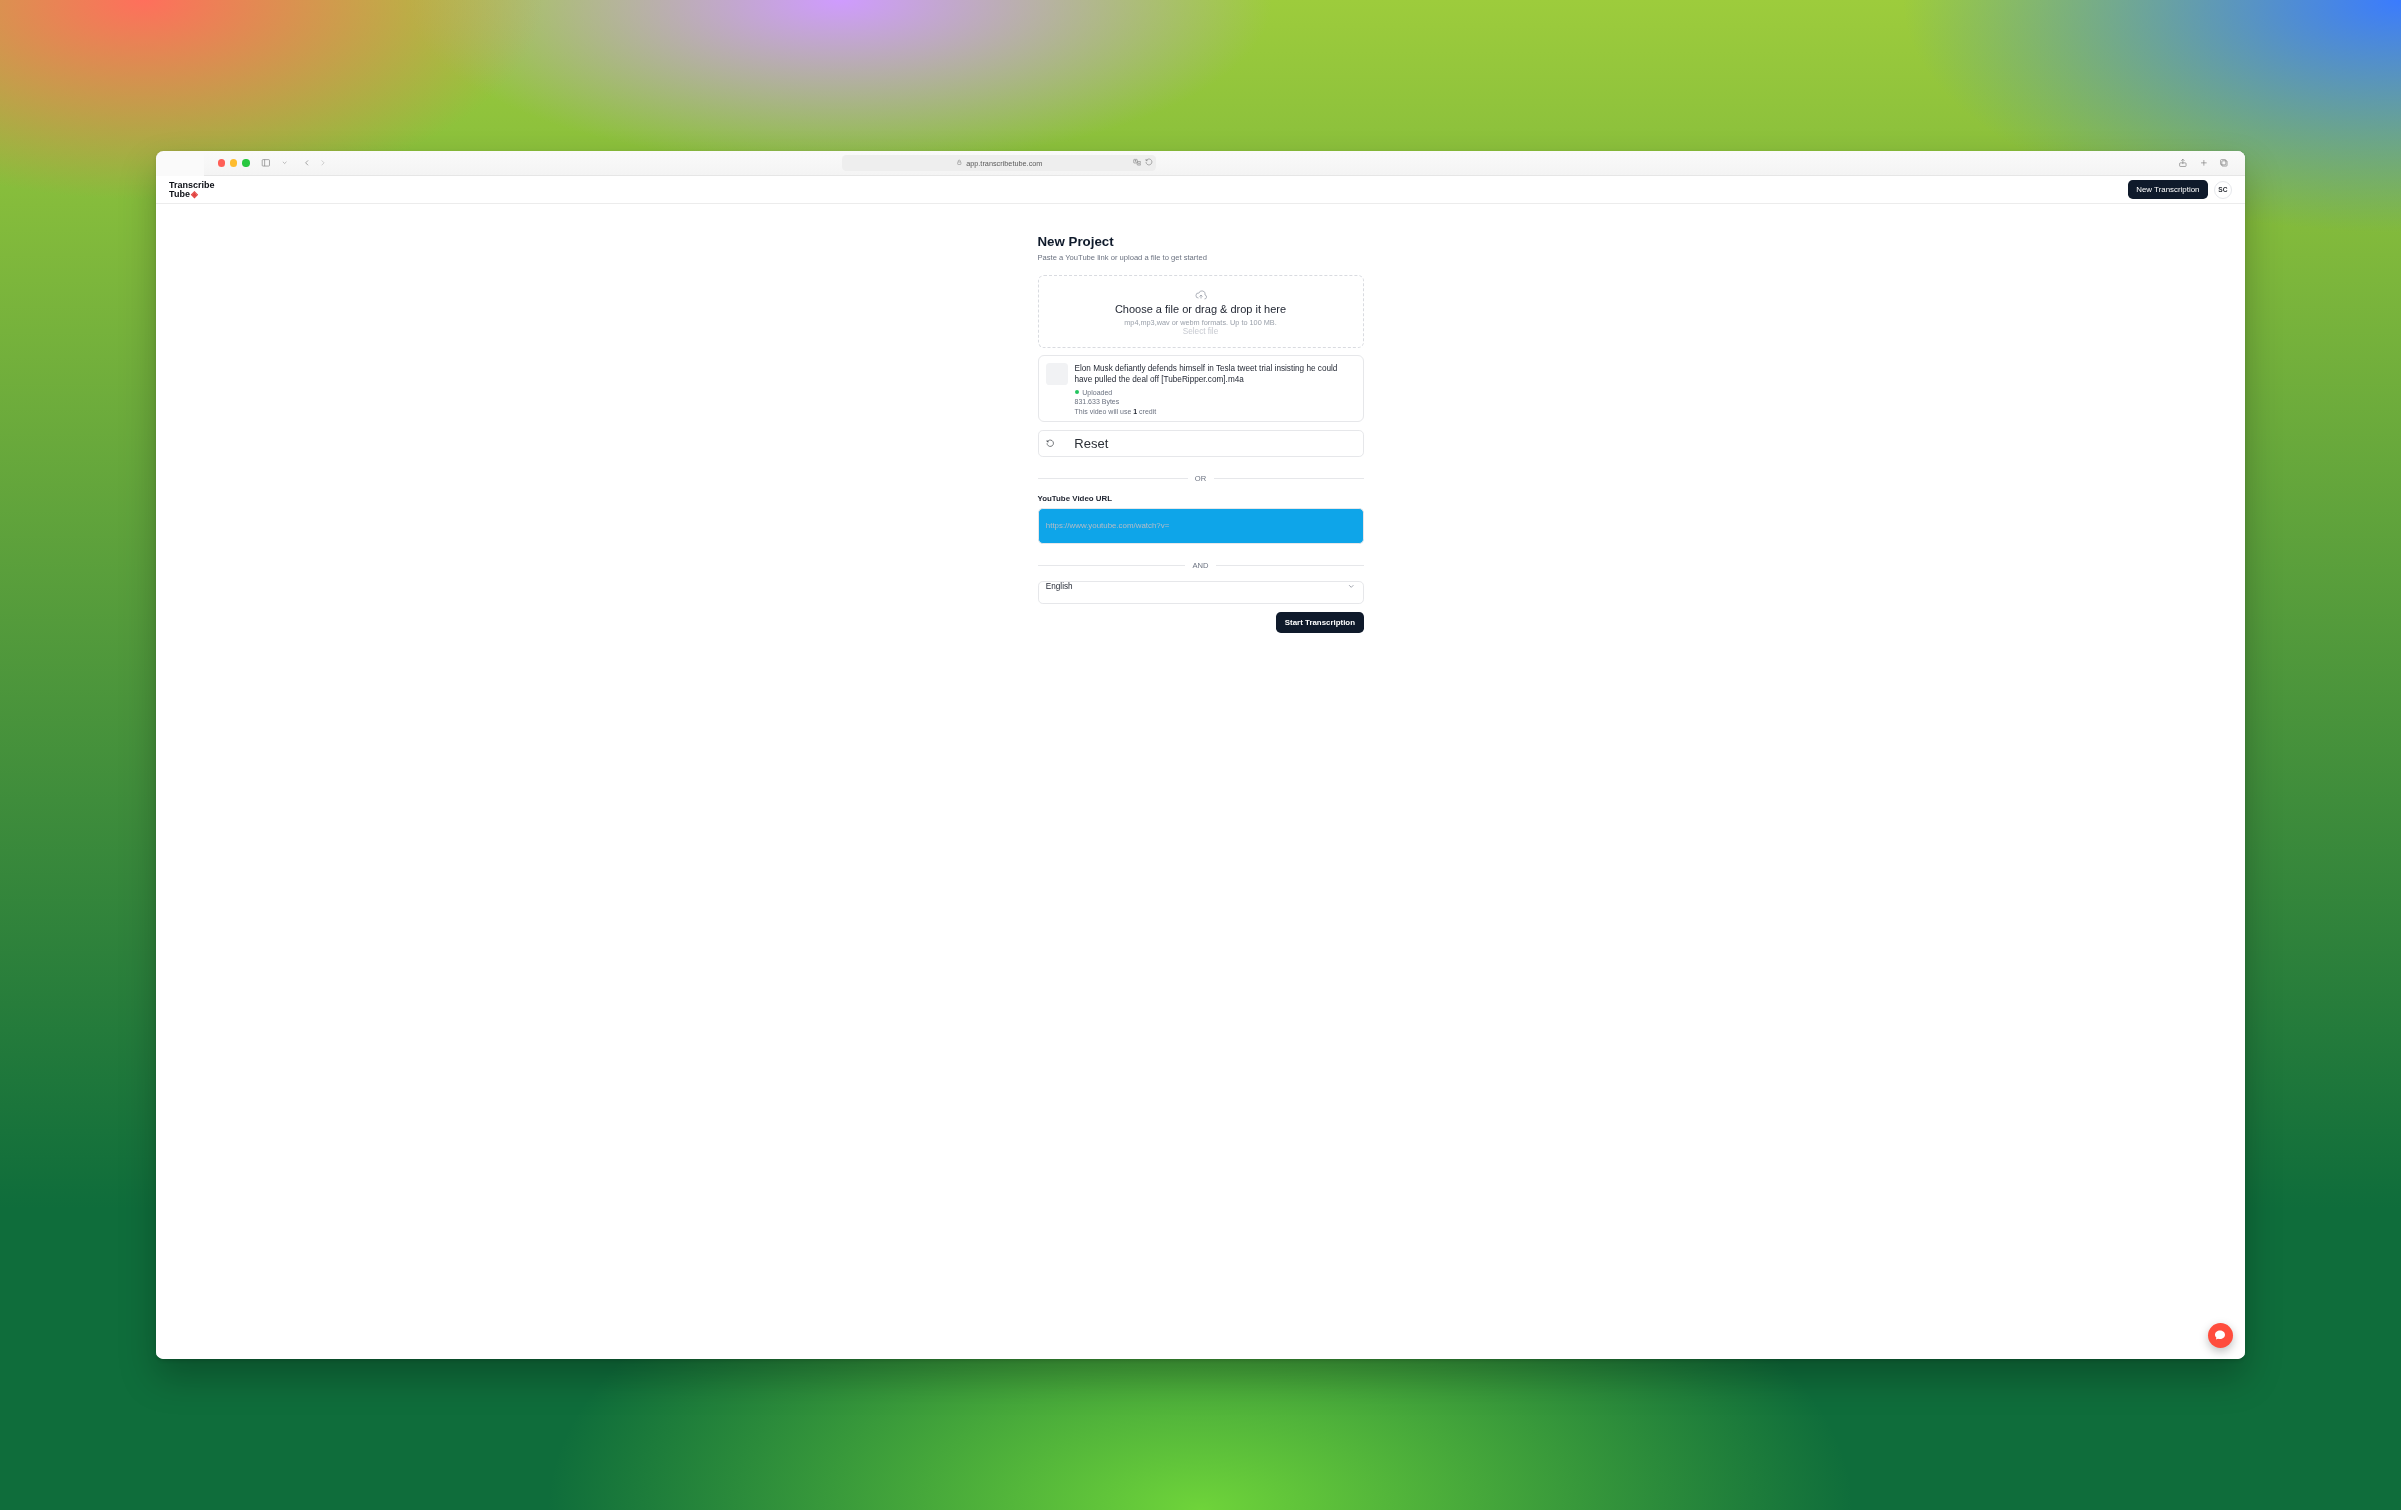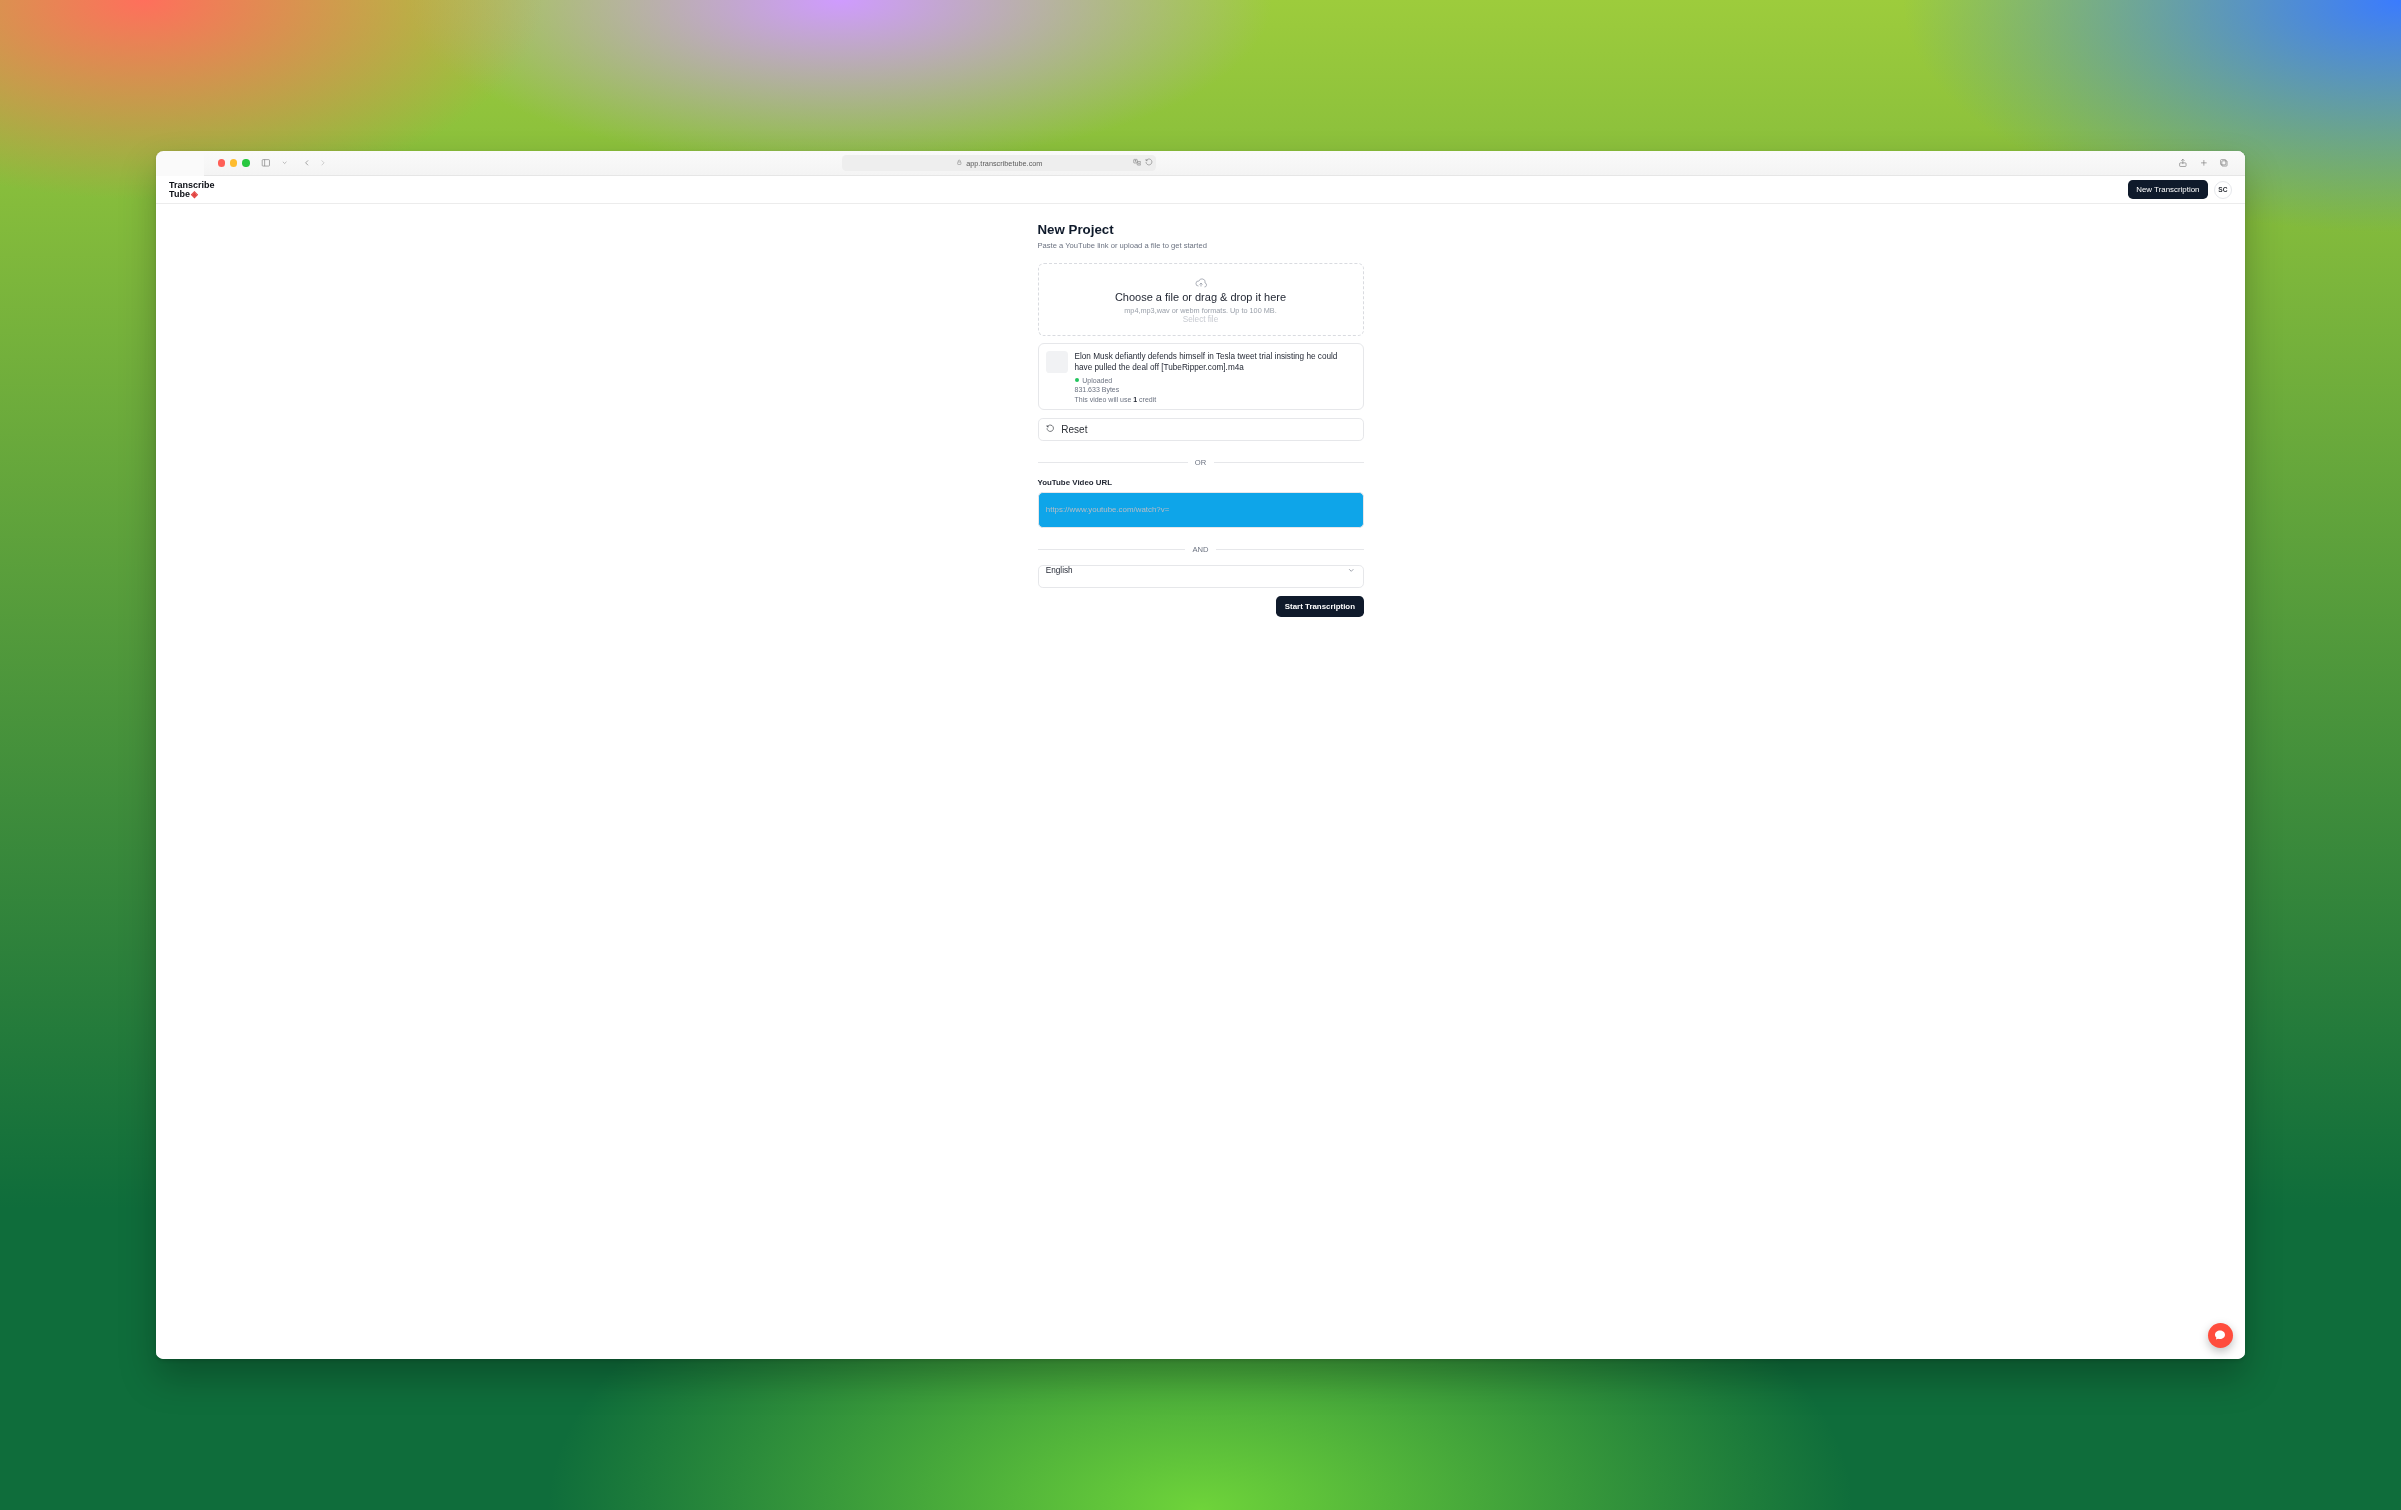--- a/index.html
+++ b/index.html
@@ -79,21 +79,21 @@
   }
   .avatar-badge {
     width:18px; height:18px; border-radius:50%; border:0.6px solid #e5e7eb;
     background:#fff; display:flex; align-items:center; justify-content:center;
     font-size:6.6px; font-weight:600; color:#2b2f36; margin-left:6px;
   }
 
   
   .content { flex:1; overflow:auto; background:#fff; display:flex; justify-content:center; }
   .panel { width: 326px; margin-top: 18px; }
-  h1.title { font-size:13.3px; font-weight:800; color:#0f1a2b; }
+  h1.title { font-size:13.3px; font-weight:800; color:#0f1a2b;margin-top:12px; }
   .subtitle { font-size:7.6px; color:#6b7280; margin-top:3.6px; }
   .dropzone {
     margin:0; border:0.6px dashed #d9dbe0; border-radius:6px;
     padding:13.3px 6px 11px; text-align:center; color:#6b7280;
   }
   .dropzone .cloud svg { width:12px; height:12px; stroke:#9aa0aa; fill:none; stroke-width:1.6; }
   .dz-title { font-size:11px; color:#1f2430; font-weight:400; margin-top:0; }
   .dz-sub { font-size:7.3px; color:#9aa0aa; margin-top:2.4px; }
   .dz-select { font-size:8.2px; color:#c7cad1; }
 
@@ -102,22 +102,22 @@
   .file-name { font-size:8.2px; color:#1f2430; line-height:1.35; }
   .status-row { display:flex; align-items:center; gap:3.6px; margin-top:3.6px; font-size:7px; color:#6b7280; }
   .status-dot { width:4.2px; height:4.2px; background:#22c55e; border-radius:50%; }
   .file-meta { font-size:7px; color:#6b7280; margin-top:2.4px; }
   .credit-line { font-size:7px; color:#6b7280; margin-top:2.4px; }
   .credit-line b { color:#1f2430; font-weight:700; }
 
   .reset-row { margin-top:8.5px; }
   .reset-btn {
     width:100%; text-align:left; background:#fff; border:0.6px solid #e6e7ea;
-    border-radius:4.8px; padding:4.8px 7.3px; font-size:10px; color:#2b2f36;
-    display:flex; align-items:center; gap:7px; cursor:pointer;
+    border-radius:4.8px; padding:4.8px 7.3px; font-size:13px; color:#2b2f36;
+    display:flex; align-items:center; gap:20px; cursor:pointer;
   }
   .reset-btn svg { width:8.5px; height:8.5px; stroke:#2b2f36; fill:none; stroke-width:1.8; }
 
   .hr-label { display:flex; align-items:center; gap:7.3px; margin:17px 0 11px; color:#6b7280; font-size:7.6px; }
   .hr-label::before, .hr-label::after { content:""; flex:1; height:0.6px; background:#e6e7ea; }
 
   .field-label { font-size:7.9px; font-weight:600; color:#1f2430; margin-bottom:4.8px; }
   .text-input {
     width:100%; height:36px; border:0.6px solid #e6e7ea; border-radius:4.8px; padding:0 7.3px;
     font-size:7.9px; color:#1f2430; background:#0ea5e9;

